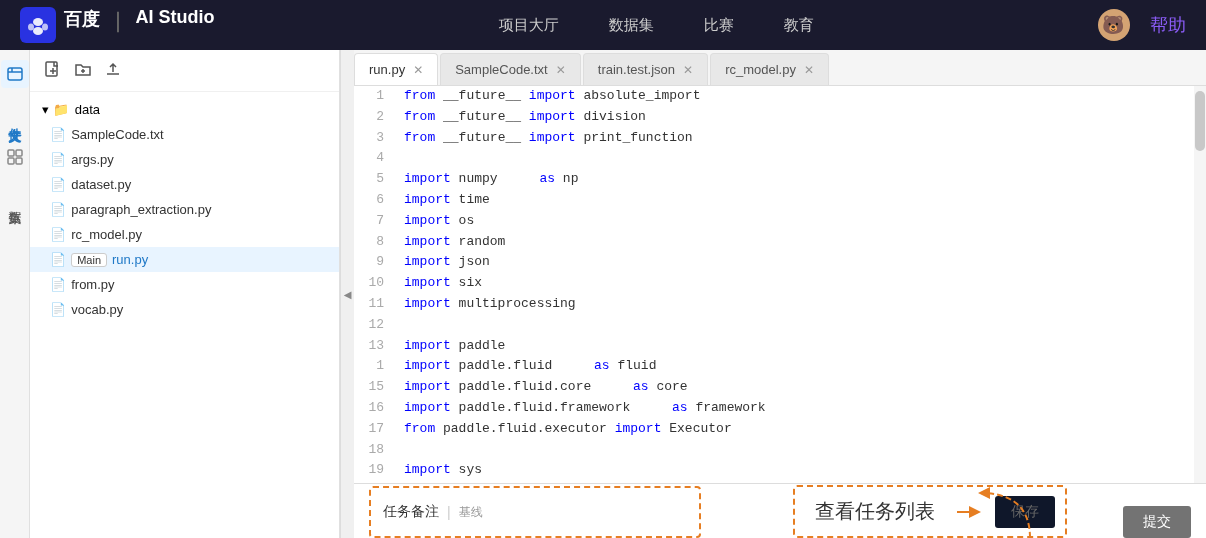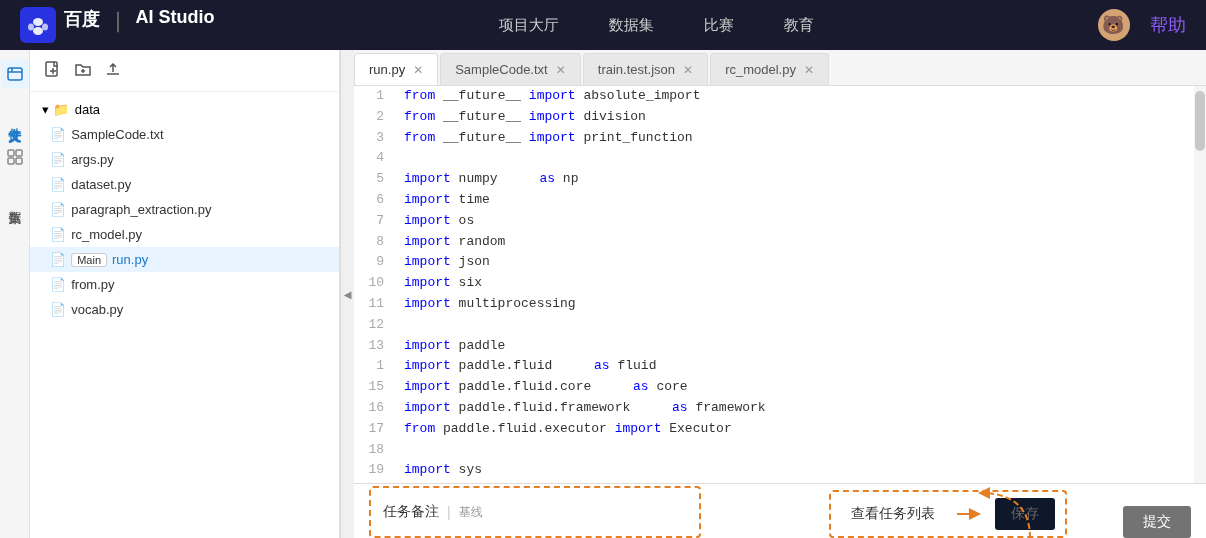--- a/index.html
+++ b/index.html
@@ -281,21 +281,21 @@
 
     .right-actions {
       display: flex;
       align-items: center;
       gap: 10px;
       border: 2px dashed #e67e22;
       padding: 6px 10px;
       border-radius: 4px;
     }
     .view-tasks-btn {
-      font-size: 14px;
+      font-size: 20px;
       color: #333;
       cursor: pointer;
       white-space: nowrap;
       padding: 5px 10px;
     }
     .save-btn {
       background: #0f172a;
       border: none;
       padding: 7px 16px;
       font-size: 14px;

